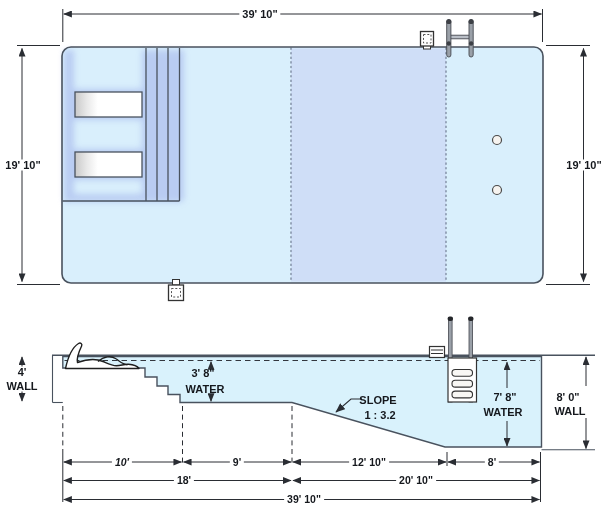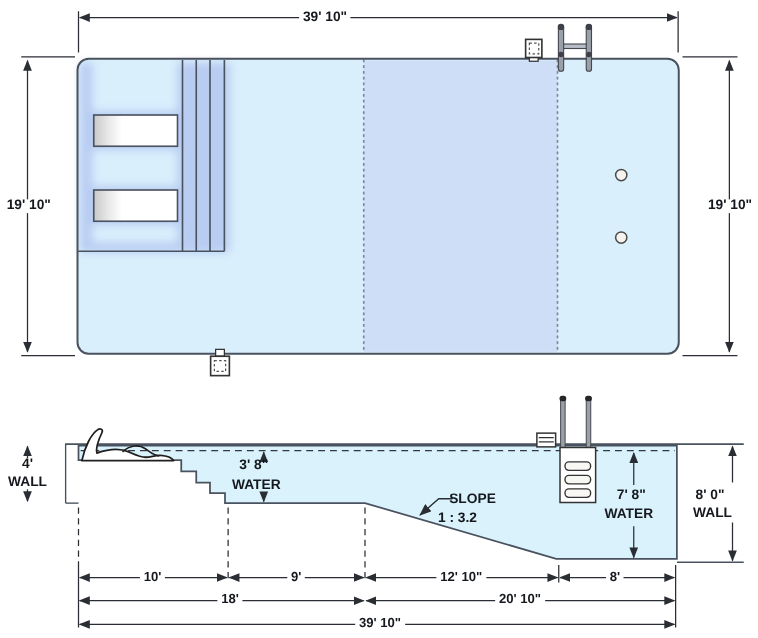--- a/index.html
+++ b/index.html
@@ -184,29 +184,29 @@
   <div class="lbl bg" style="left:23px;  top:165px;">19' 10"</div>
   <div class="lbl bg" style="left:584px; top:165px;">19' 10"</div>
 
   <div class="lbl bg" style="left:22px;  top:372px;">4'</div>
   <div class="lbl bg" style="left:22px;  top:386px;">WALL</div>
 
   <div class="lbl" style="left:203px; top:373px;">3' 8"</div>
   <div class="lbl" style="left:205px; top:389px;">WATER</div>
 
   <div class="lbl" style="left:378px; top:400px;">SLOPE</div>
-  <div class="lbl" style="left:366px; top:415px;">1 : 3.2</div>
+  <div class="lbl" style="left:380px; top:415px;">1 : 3.2</div>
 
   <div class="lbl" style="left:505px; top:397px;">7' 8"</div>
   <div class="lbl" style="left:503px; top:412px;">WATER</div>
 
   <div class="lbl bg" style="left:568px; top:397px;">8' 0"</div>
   <div class="lbl bg" style="left:570px; top:411px;">WALL</div>
 
-  <div class="lbl bg sm" style="left:122px; top:462px;">10'</div>
+  <div class="lbl bg sm" style="left:122px; top:462px;font-style:italic;">10'</div>
   <div class="lbl bg sm" style="left:237px; top:462px;">9'</div>
   <div class="lbl bg sm" style="left:369px; top:462px;">12' 10"</div>
   <div class="lbl bg sm" style="left:492px; top:462px;">8'</div>
   <div class="lbl bg sm" style="left:184px; top:480px;">18'</div>
   <div class="lbl bg sm" style="left:416px; top:480px;">20' 10"</div>
   <div class="lbl bg sm" style="left:304px; top:499px;">39' 10"</div>
 
 </div>
 
 </body></html>

